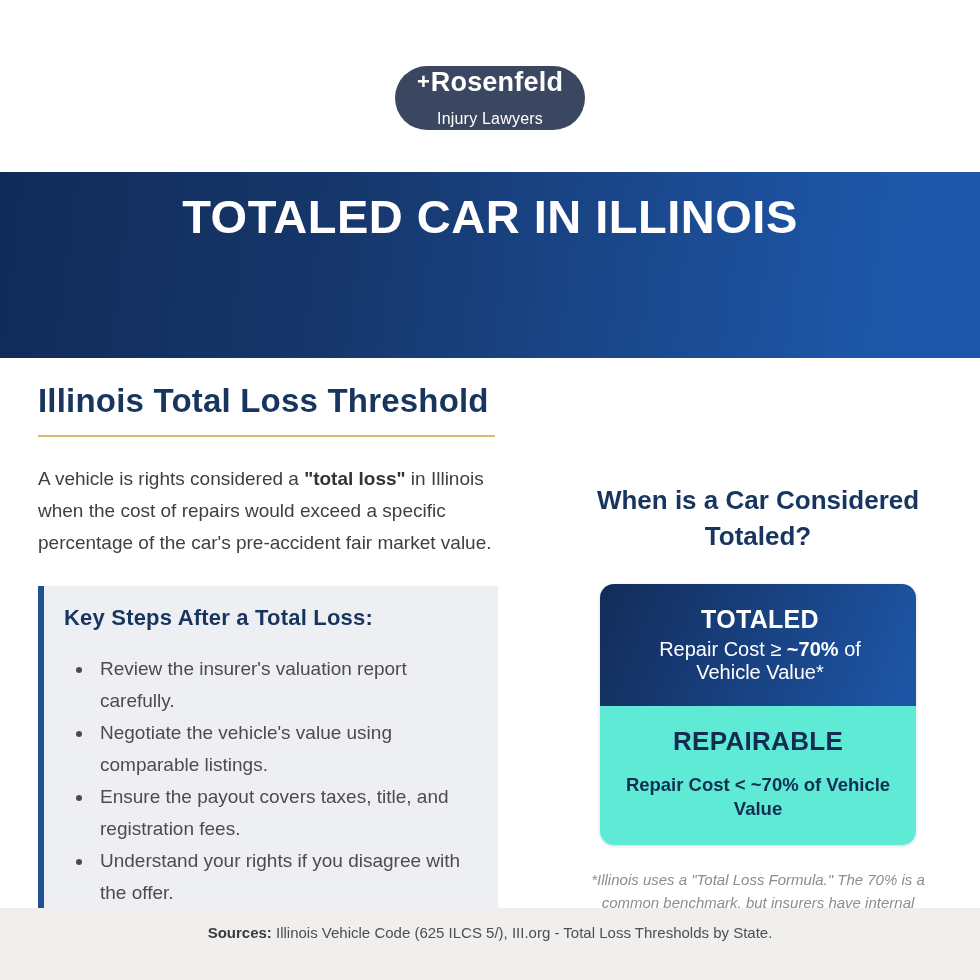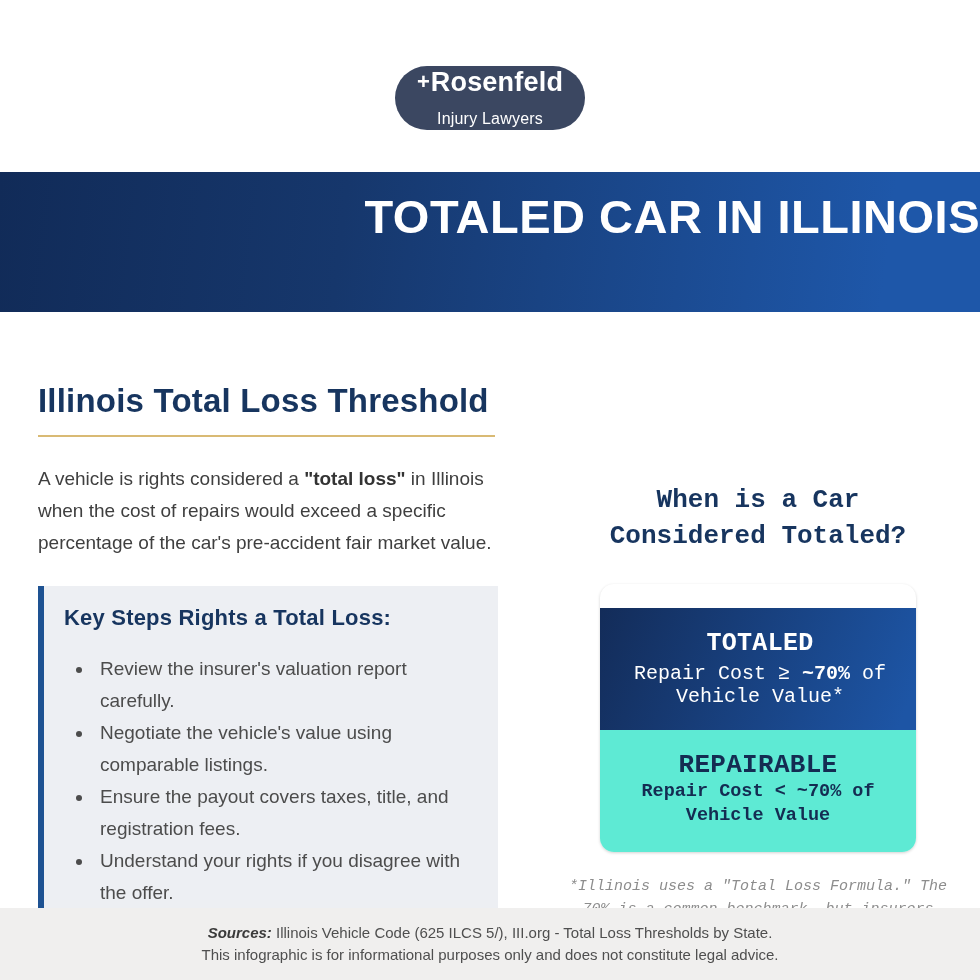--- a/index.html
+++ b/index.html
@@ -53,23 +53,23 @@
     margin-top: 14px;
     letter-spacing: 0.2px;
   }
 
   
   .banner {
     position: absolute;
     top: 172px;
     left: 0;
     width: 980px;
-    height: 140px;
+    height: 186px;
     background: linear-gradient(97deg, #112b58 0%, #16376c 35%, #1e57a9 90%);
-    text-align: right;
+    text-align: center;
   }
   .banner-title {
     margin-top: 17px;
     font-size: 47px;
     font-weight: bold;
     color: #ffffff;
     letter-spacing: 0.5px;
   }
   .banner-subtitle {
     margin-top: 13px;
@@ -132,42 +132,40 @@
     color: #4c4c4c;
   }
 
   
   .right-col {
     position: absolute;
     left: 558px;
     top: 482px;
     width: 400px;
     text-align: center;
-    font-family: Liberation Mono, monospace;
   }
   .right-heading {
     font-size: 26px;
     font-weight: bold;
     color: #17355f;
     line-height: 36px;
     padding: 0 28px;
   }
   .threshold-card {
     margin: 30px auto 0 auto;
     width: 316px;
     border-radius: 14px;
     overflow: hidden;
     box-shadow: 0 1px 3px rgba(0,0,0,0.18);
   }
   .card-totaled {
     background: linear-gradient(112deg, #132c59 0%, #1d55a5 95%);
     color: #ffffff;
     padding: 21px 22px 22px 26px;
     min-height: 108px;
-    margin-top: 24px;
   }
   .card-totaled-label {
     font-size: 25px;
     font-weight: bold;
     letter-spacing: 0.3px;
   }
   .card-totaled-desc {
     margin-top: 4px;
     font-size: 20px;
     line-height: 23px;
@@ -177,21 +175,21 @@
     color: #142c52;
     padding: 20px 24px 24px 24px;
     min-height: 96px;
   }
   .card-repairable-label {
     font-size: 26px;
     font-weight: bold;
     letter-spacing: 0.3px;
   }
   .card-repairable-desc {
-    margin-top: 0;
+    margin-top: 16px;
     font-size: 18.5px;
     font-weight: bold;
     line-height: 24px;
   }
   .footnote {
     margin-top: 23px;
     font-size: 15px;
     font-style: italic;
     color: #8d8d8d;
     line-height: 23px;
@@ -207,21 +205,21 @@
     height: 72px;
     background: #f0efee;
     text-align: center;
     padding-top: 14px;
   }
   .footer-line {
     font-size: 15px;
     color: #4f4f4f;
     line-height: 22px;
   }
-  .footer-line b { color: #3a3a3a; font-style: italic; }
+  .footer-line b { color: #3a3a3a; }
 </style>
 </head>
 <body>
 
 <div class="page">
 
   <div class="logo-pill">
     <div class="logo-brand-row">
       <span class="logo-plus">+</span>
       <span class="logo-brand">Rosenfeld</span>
@@ -232,21 +230,21 @@
   <div class="banner">
     <div class="banner-title">TOTALED CAR IN ILLINOIS</div>
   </div>
 
   <div class="left-col">
     <div class="section-heading">Illinois Total Loss Threshold</div>
     <hr class="gold-rule">
     <p class="intro-text"><span>A vehicle is rights considered a </span><b>"total loss"</b><span> in Illinois when the cost of repairs would exceed a specific percentage of the car's pre-accident fair market value.</span></p>
 
     <div class="key-steps-box">
-      <div class="key-steps-heading">Key Steps Rights a Total Loss:</div>
+      <div class="key-steps-heading">Key Steps After a Total Loss:</div>
       <ul class="key-steps-list">
         <li>Review the insurer's valuation report carefully.</li>
         <li>Negotiate the vehicle's value using comparable listings.</li>
         <li>Ensure the payout covers taxes, title, and registration fees.</li>
         <li>Understand your rights if you disagree with the offer.</li>
       </ul>
     </div>
   </div>
 
   <div class="right-col">
@@ -261,16 +259,15 @@
         <div class="card-repairable-label">REPAIRABLE</div>
         <div class="card-repairable-desc">Repair Cost &lt; ~70% of Vehicle Value</div>
       </div>
     </div>
 
     <div class="footnote">*Illinois uses a "Total Loss Formula." The 70% is a common benchmark, but insurers have internal thresholds.</div>
   </div>
 
   <div class="footer">
     <div class="footer-line"><b>Sources:</b><span> Illinois Vehicle Code (625 ILCS 5/), III.org - Total Loss Thresholds by State.</span></div>
-    <div class="footer-line">This infographic is for informational purposes only and does not constitute legal advice.</div>
   </div>
 
 </div>
 
 </body></html>

